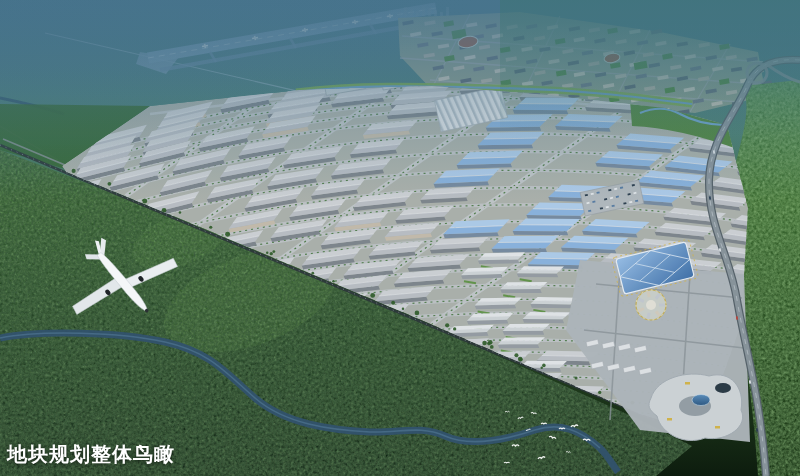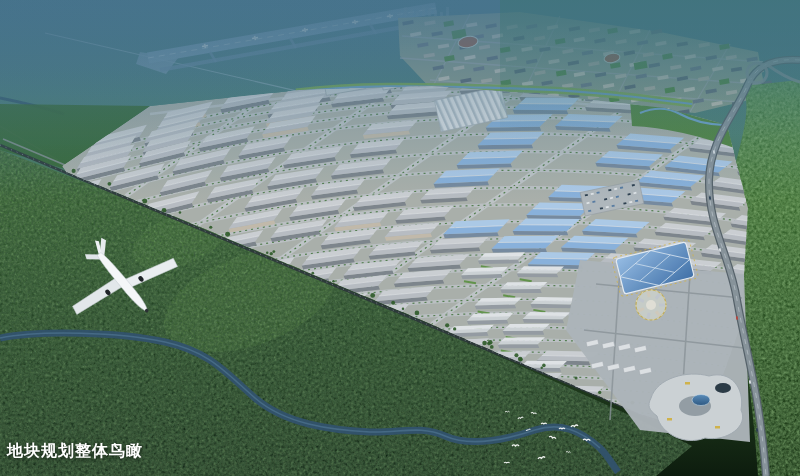--- a/index.html
+++ b/index.html
@@ -1,19 +1,19 @@
 <!DOCTYPE html>
 <html><head>
 <meta charset="utf-8">
 <style>
   html,body{margin:0;padding:0;background:#000;}
   .stage{position:relative;width:800px;height:476px;overflow:hidden;background:#2c4a33;
          font-family:"Liberation Sans",sans-serif;}
   .stage svg{position:absolute;left:0;top:0;display:block;}
-  .caption{position:absolute;left:7px;top:441px;color:#fff;font-weight:700;font-size:16px;
+  .caption{position:absolute;left:7px;top:441px;color:#fff;font-weight:700;font-size:20px;
            letter-spacing:1px;text-shadow:0 1px 4px rgba(0,0,0,.65);white-space:nowrap;}
 </style>
 </head>
 <body>
 
 <div class="stage">
 <svg id="scene" width="800" height="476" viewBox="0 0 800 476">
 <defs>
   <linearGradient id="bgV" x1="0" y1="0" x2="0" y2="1">
     <stop offset="0" stop-color="#47788e"></stop>

